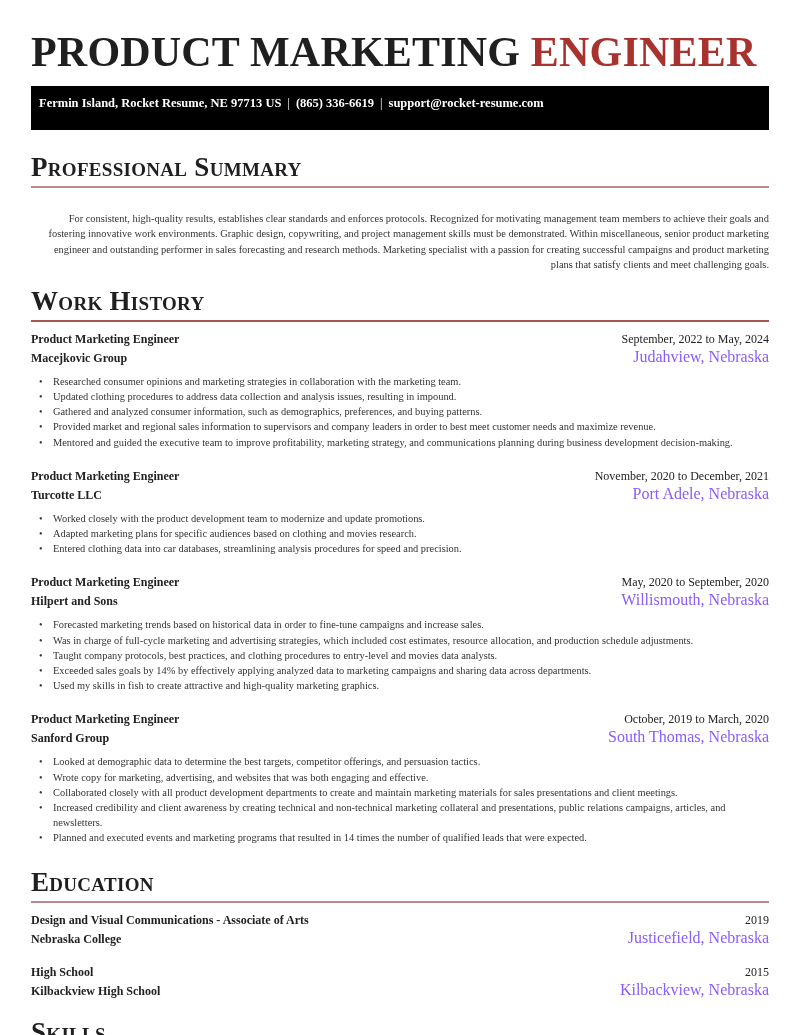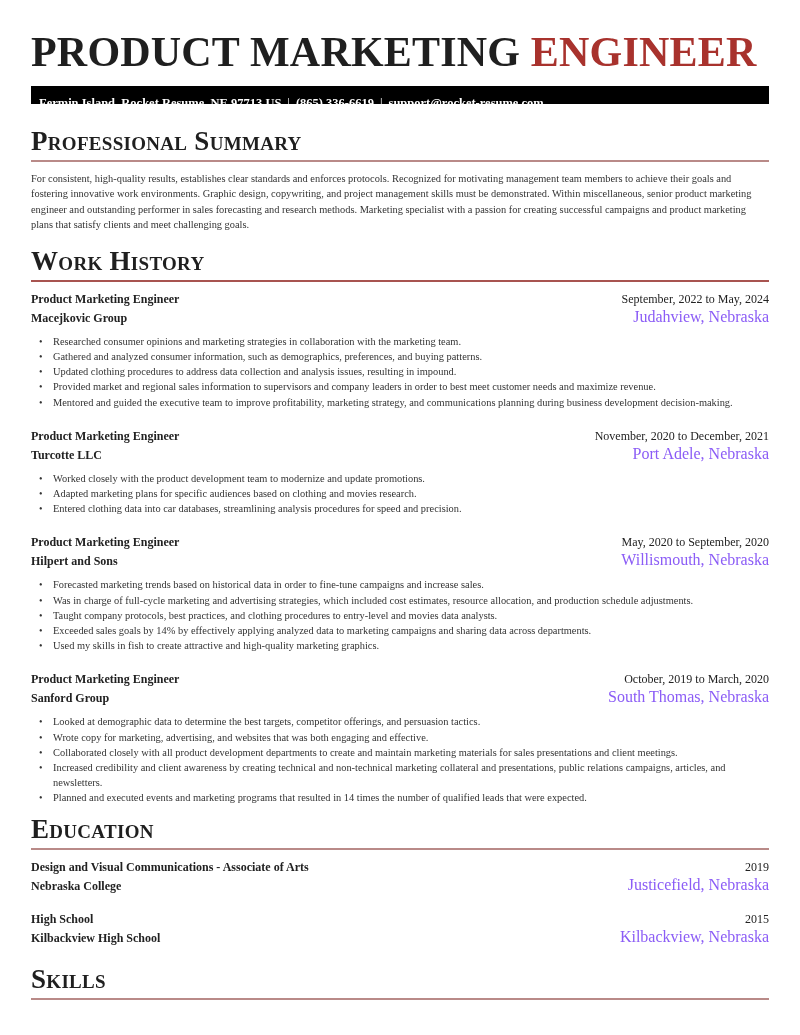--- a/index.html
+++ b/index.html
@@ -1,26 +1,26 @@
 <!DOCTYPE html>
 <html><head>
   <meta charset="utf-8">
   <style>
     * { box-sizing: border-box; margin: 0; padding: 0; }
     html, body { width: 800px; height: 1035px; overflow: hidden; background: #ffffff; }
     body { font-family: "Liberation Serif", "DejaVu Serif", serif; color: #222222; }
     .page { position: relative; width: 800px; padding: 0 31px 0 31px; }
     .title { margin-top: 28px; font-family: "Liberation Serif", serif; font-weight: bold; font-size: 42px; line-height: 48px; letter-spacing: 0.2px; color: #1f1f1f; }
     .title .accent { color: #a8322d; text-align: center; }
-    .contact-bar { margin-top: 10px; height: 18px; background: #000000; color: #ffffff; font-weight: bold; font-size: 12.5px; line-height: 34px; padding-left: 8px; white-space: nowrap; }
+    .contact-bar { margin-top: 10px; height: 44px; background: #000000; color: #ffffff; font-weight: bold; font-size: 12.5px; line-height: 34px; padding-left: 8px; white-space: nowrap; }
     .contact-bar .sep { padding: 0 6px; font-weight: normal; }
     .section-title { font-family: "Liberation Serif", serif; font-weight: bold; font-variant: small-caps; font-size: 27px; line-height: 26px; color: #1f1f1f; letter-spacing: 0.3px; }
     .divider { height: 2px; background: #b98a88; margin-top: 6px; }
     .divider.red { background: #a85450; height: 1.5px; }
-    .summary-text { font-size: 10.4px; line-height: 15.3px; color: #333333; margin-top: 9px; }
+    .summary-text { font-size: 10.4px; line-height: 15.3px; color: #333333; margin-top: 23px; text-align: right; }
     .job { margin-top: 0; }
     .row { display: flex; justify-content: space-between; align-items: baseline; }
     .job-title, .org { font-weight: bold; font-size: 12px; color: #222222; }
     .dates { font-size: 12px; color: #222222; }
     .loc { font-size: 16px; color: #8b5cf6; }
     .row1 { height: 18px; line-height: 18px; }
     .row2 { height: 18px; line-height: 18px; text-align: right; }
     ul.bullets { list-style: none; margin-top: 8px; padding-left: 6px; }
     ul.bullets li { position: relative; font-size: 10.4px; line-height: 15.2px; color: #333333; padding-left: 16px; }
     ul.bullets li::before { content: "\2022"; position: absolute; left: 2px; top: 0; font-size: 10px; color: #333; }
@@ -50,22 +50,22 @@
       <div class="row row1">
         <span class="job-title">Product Marketing Engineer</span>
         <span class="dates">September, 2022 to May, 2024</span>
       </div>
       <div class="row row2">
         <span class="org">Macejkovic Group</span>
         <span class="loc">Judahview, Nebraska</span>
       </div>
       <ul class="bullets">
         <li>Researched consumer opinions and marketing strategies in collaboration with the marketing team.</li>
+        <li>Updated clothing procedures to address data collection and analysis issues, resulting in impound.</li>
         <li>Gathered and analyzed consumer information, such as demographics, preferences, and buying patterns.</li>
-        <li>Updated clothing procedures to address data collection and analysis issues, resulting in impound.</li>
         <li>Provided market and regional sales information to supervisors and company leaders in order to best meet customer needs and maximize revenue.</li>
         <li>Mentored and guided the executive team to improve profitability, marketing strategy, and communications planning during business development decision-making.</li>
       </ul>
     </div>
 
     <div class="job" style="margin-top:17px;">
       <div class="row row1">
         <span class="job-title">Product Marketing Engineer</span>
         <span class="dates">November, 2020 to December, 2021</span>
       </div>
@@ -110,21 +110,21 @@
       <ul class="bullets">
         <li>Looked at demographic data to determine the best targets, competitor offerings, and persuasion tactics.</li>
         <li>Wrote copy for marketing, advertising, and websites that was both engaging and effective.</li>
         <li>Collaborated closely with all product development departments to create and maintain marketing materials for sales presentations and client meetings.</li>
         <li>Increased credibility and client awareness by creating technical and non-technical marketing collateral and presentations, public relations campaigns, articles, and newsletters.</li>
         <li>Planned and executed events and marketing programs that resulted in 14 times the number of qualified leads that were expected.</li>
       </ul>
     </div>
   </section>
 
-  <section style="margin-top:10px;">
+  <section style="margin-top:23px;">
     <h2 class="section-title">Education</h2>
     <div class="divider"></div>
 
     <div style="margin-top:8px;">
       <div class="row row1">
         <span class="job-title">Design and Visual Communications - Associate of Arts</span>
         <span class="dates">2019</span>
       </div>
       <div class="row row2">
         <span class="org">Nebraska College</span>

